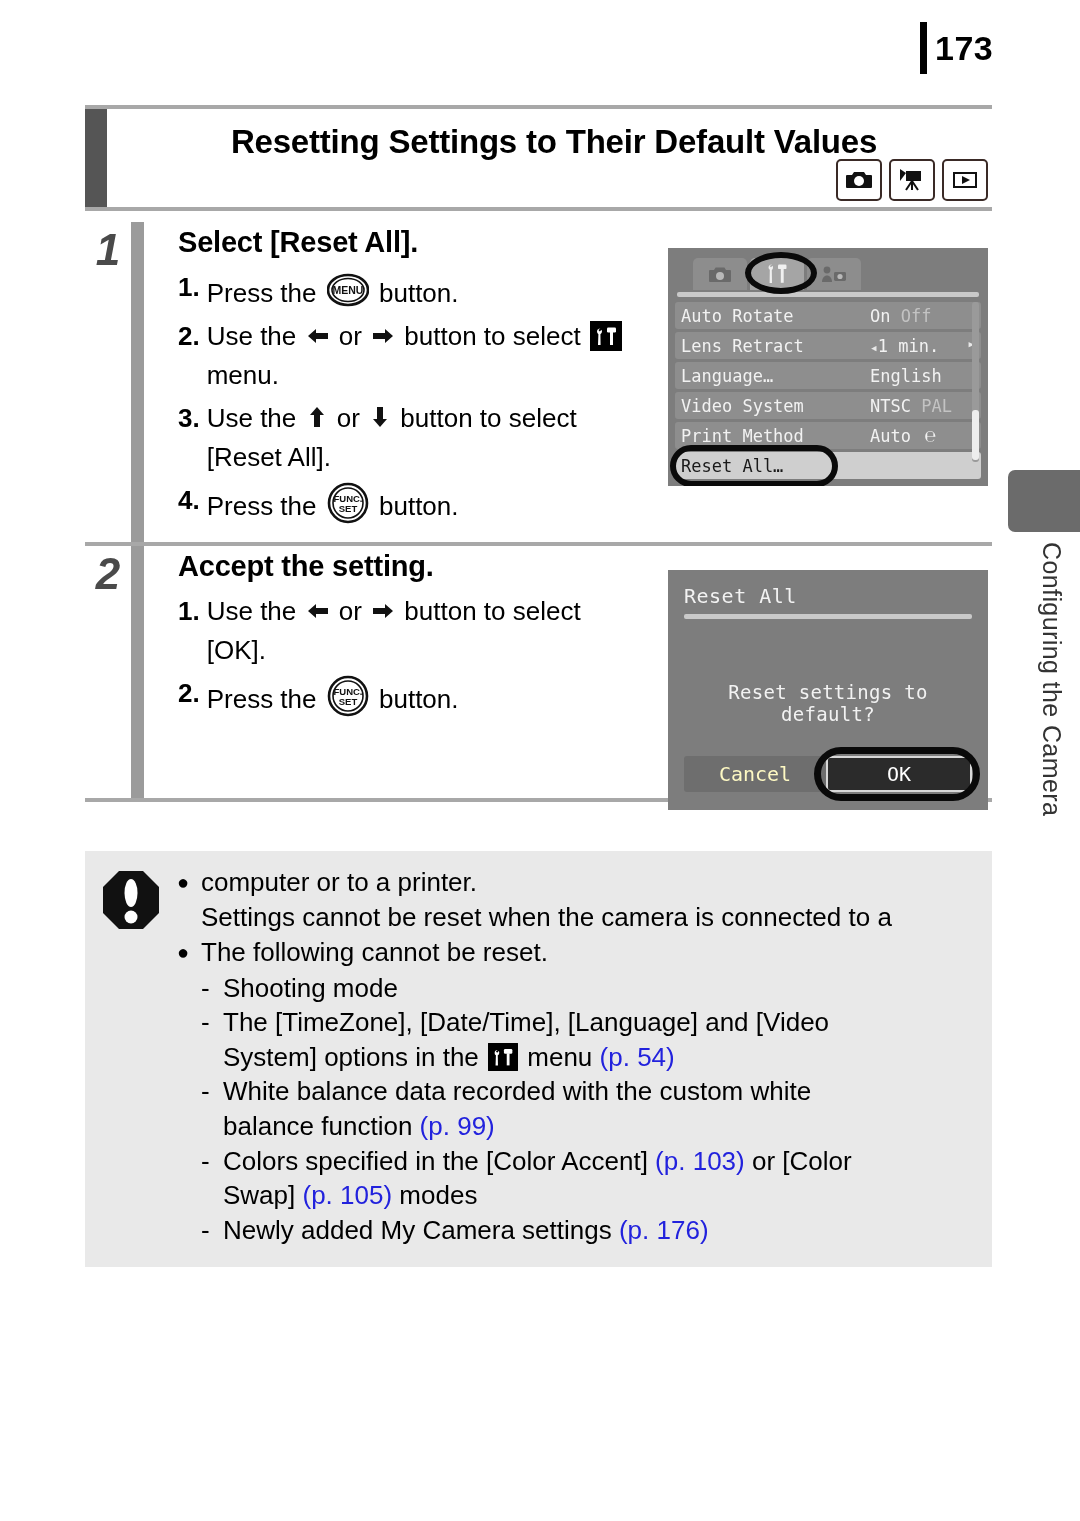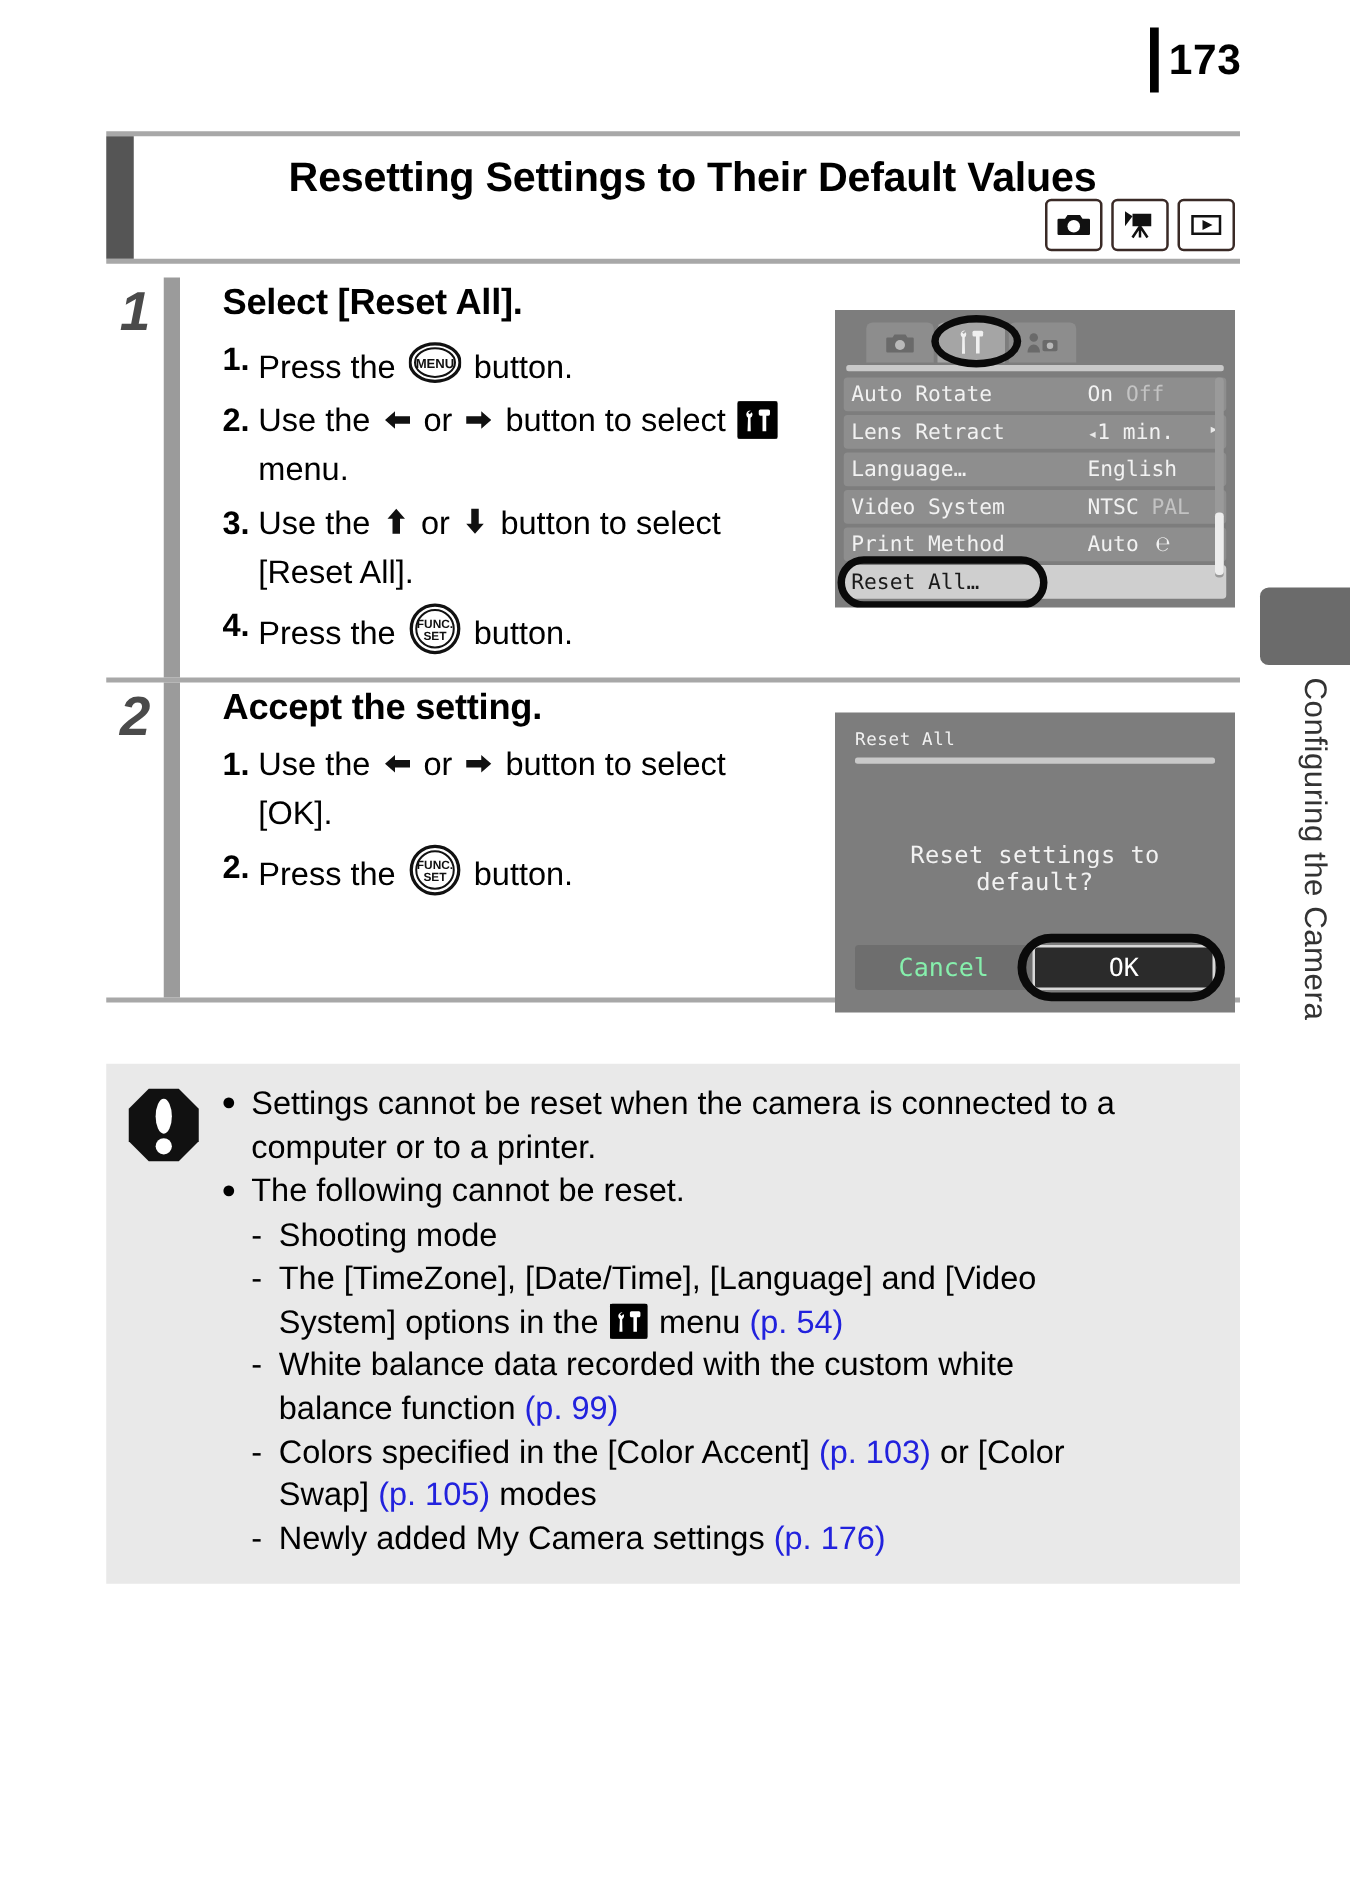--- a/index.html
+++ b/index.html
@@ -296,21 +296,21 @@
     top: 570px;
     width: 320px;
     height: 240px;
     background: #7d7d7d;
     box-sizing: border-box;
     padding: 14px 16px;
     font-family: "DejaVu Sans Mono", monospace;
     color: #f2f2f2;
     overflow: hidden;
   }
-  #dlg-title { font-size: 14px; letter-spacing: .5px; }
+  #dlg-title { font-size: 20px; letter-spacing: .5px; }
   #dlg-rule {
     height: 5px;
     background: #c9c9c9;
     margin-top: 6px;
     border-radius: 2px;
   }
   #dlg-msg {
     font-size: 19px;
     text-align: center;
     margin-top: 62px;
@@ -326,21 +326,21 @@
     display: flex;
     align-items: stretch;
     border-radius: 3px;
   }
   #btn-cancel {
     flex: 1;
     display: flex;
     align-items: center;
     justify-content: center;
     font-size: 20px;
-    color: #86efac;
+    color: #fef9c3;
   }
   #btn-ok {
     flex: 1;
     background: #2b2b2b;
     border: 2px solid #d8d8d8;
     border-radius: 4px;
     display: flex;
     align-items: center;
     justify-content: center;
     font-size: 20px;
@@ -705,22 +705,22 @@
       <polygon points="18,2 42,2 58,18 58,44 42,60 18,60 2,44 2,18" fill="#111"></polygon>
       <ellipse cx="30" cy="24" rx="6.5" ry="14" fill="#fff"></ellipse>
       <circle cx="30" cy="48" r="6.5" fill="#fff"></circle>
     </svg>
   </div>
   <div id="note-body">
 
     <div class="note-bullet">
       <span class="nb-dot">●</span>
       <span class="nb-text">
+        <span class="nwrap">computer or to a printer.</span>
         <span class="nwrap">Settings cannot be reset when the camera is connected to a</span>
-        <span class="nwrap">computer or to a printer.</span>
       </span>
     </div>
 
     <div class="note-bullet">
       <span class="nb-dot">●</span>
       <span class="nb-text">The following cannot be reset.</span>
     </div>
 
     <div class="note-dash">
       <span class="nd-dash">-</span>

